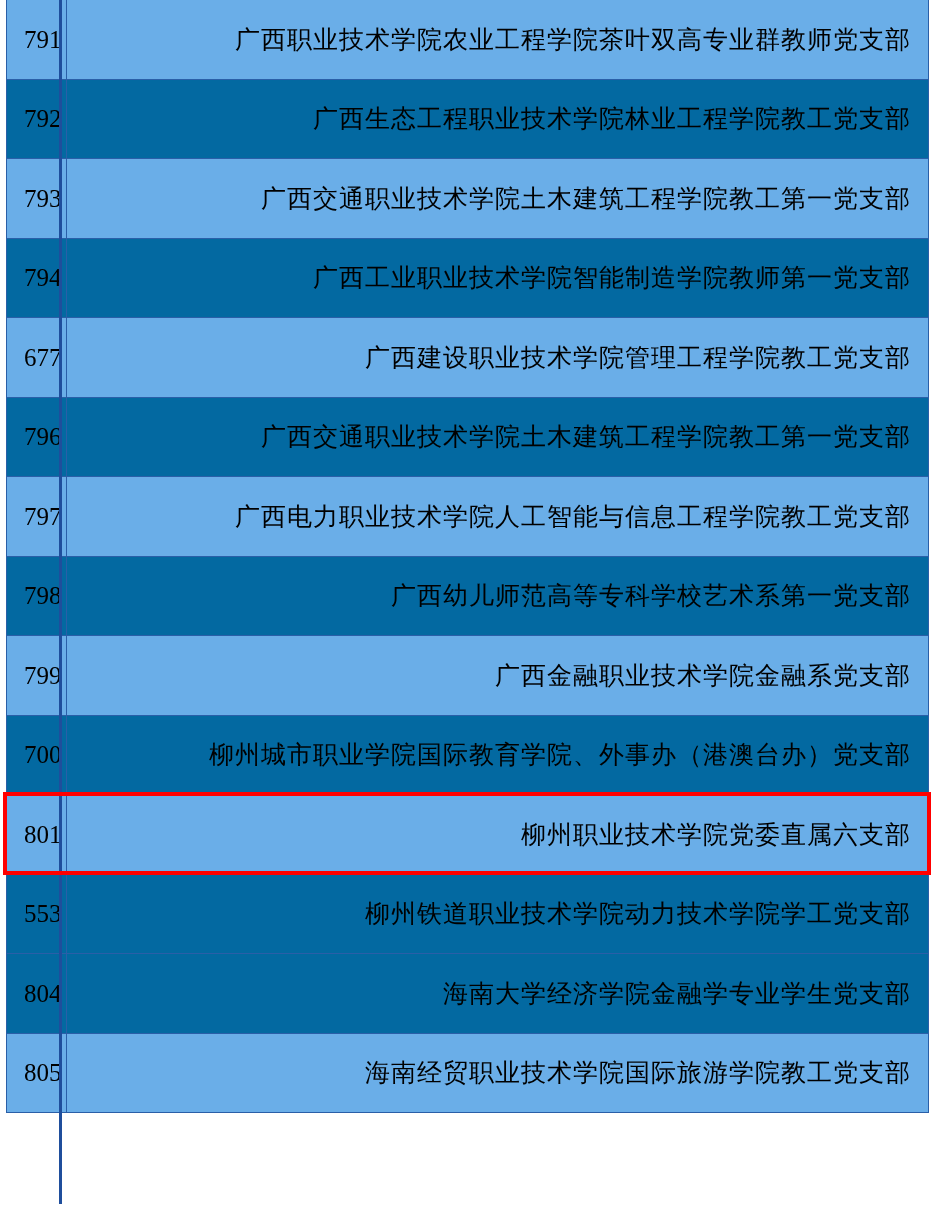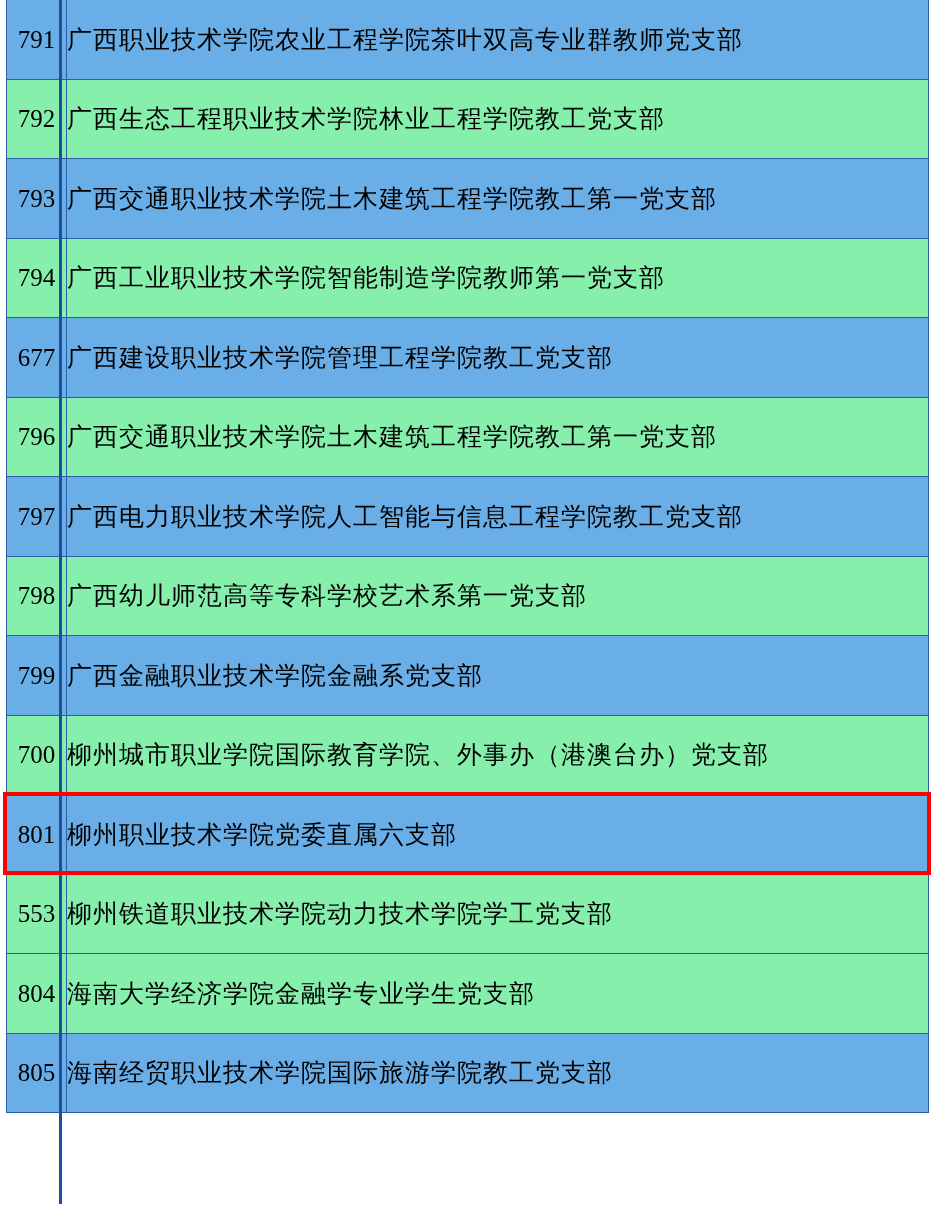--- a/index.html
+++ b/index.html
@@ -25,44 +25,44 @@
     width: 922px;
     margin-left: 6px;
     margin-top: -1px;
   }
   table.list col.c-num { width: 60px; }
   table.list col.c-name { width: 862px; }
 
   table.list td {
     border: 1px solid #2a5fa8;
     height: 79.5px;
-    padding: 0 0;
+    padding: 0 17px;
     box-sizing: border-box;
     font-size: 25px;
     line-height: 1.1;
     color: #000000;
     vertical-align: middle;
     overflow: hidden;
     white-space: nowrap;
   }
   td.num {
     text-align: center;
     font-family: "Liberation Serif", "DejaVu Serif", serif;
     letter-spacing: 0px;
   }
   td.name {
-    text-align: left;
+    text-align: right;
     letter-spacing: 1px;
     font-family: Liberation Serif, serif;
   }
   tr.shade td {
     background: #6aaee8;
   }
   tr.plain td {
-    background: #86efac;
+    background: #0369a1;
   }
   
   .left-edge {
     position: absolute;
     left: 59px;
     top: 0;
     width: 3px;
     height: 1205px;
     background: #1f4e9c;
     z-index: 5;

